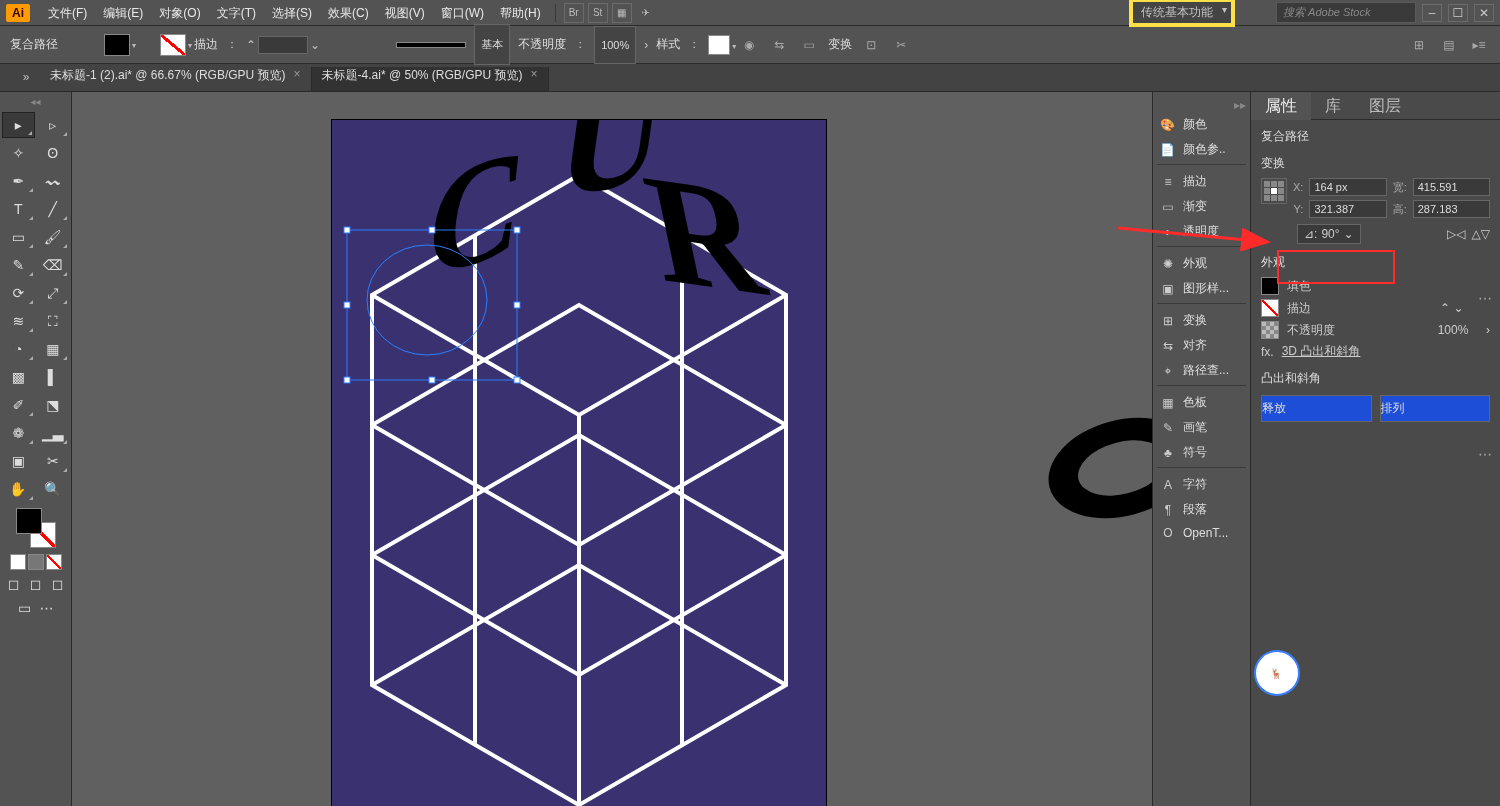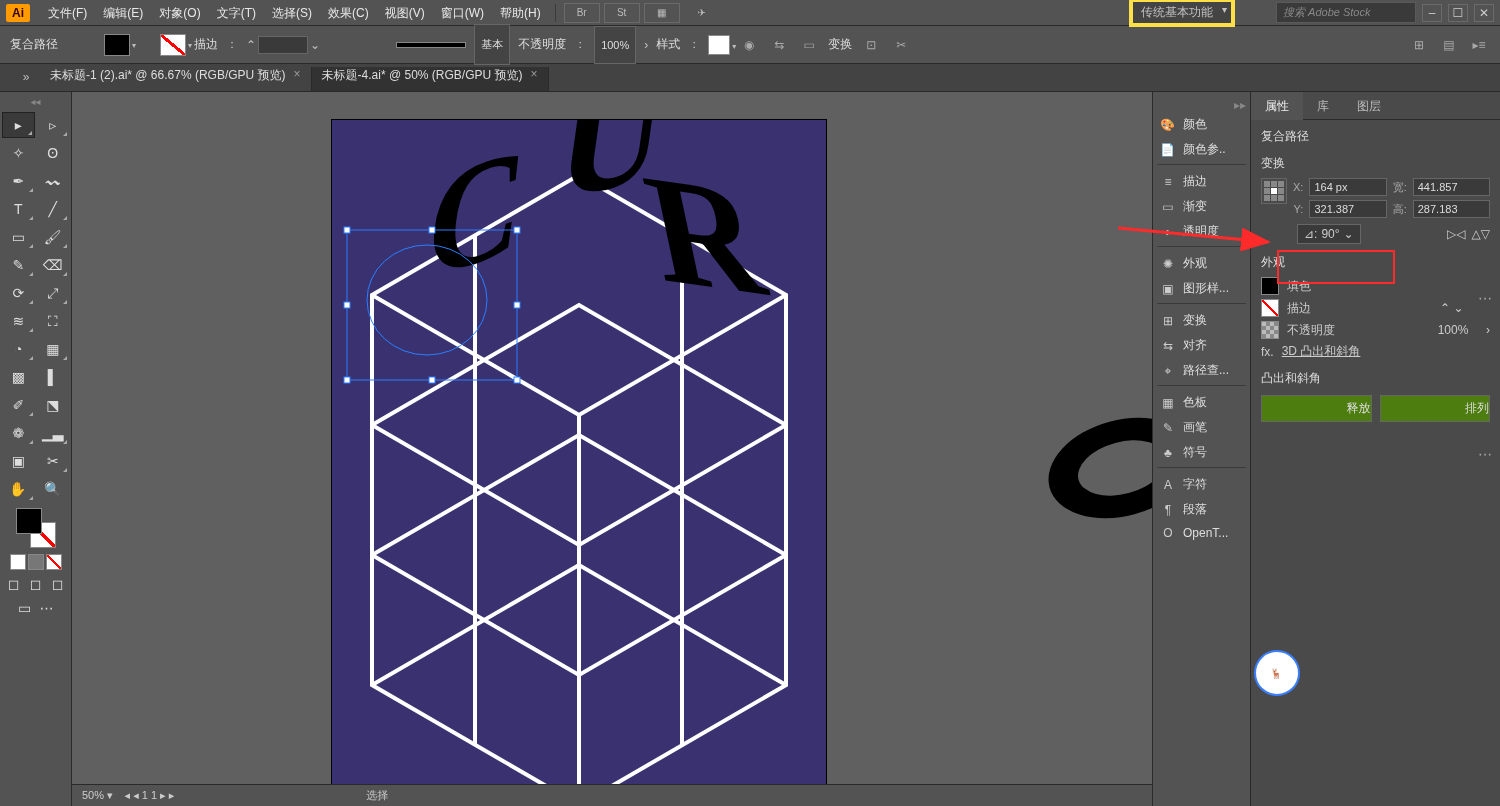--- a/index.html
+++ b/index.html
@@ -3,21 +3,21 @@
 <meta charset="utf-8">
 <style>
 * { margin:0; padding:0; box-sizing:border-box; font-family:"Microsoft YaHei",Arial,sans-serif; user-select:none; }
 body { background:#323232; color:#c2c2c2; font-size:12px; overflow:hidden; width:1500px; height:806px; position:relative; }
 
 
 .menubar { height:26px; background:#535353; display:flex; align-items:center; padding:0 6px; border-bottom:1px solid #2a2a2a; }
 .ai-logo { width:24px; height:18px; background:#ff9a00; color:#330000; font-weight:bold; font-size:12px; display:flex; align-items:center; justify-content:center; border-radius:2px; margin-right:10px; }
 .menubar .mitem { padding:0 8px; line-height:26px; cursor:pointer; font-size:12px; color:#e8e8e8; }
 .menubar .sep { width:1px; height:18px; background:#3a3a3a; margin:0 6px; }
-.menubar .iconbtn { width:36px; height:20px; border:1px solid #6a6a6a; margin:0 2px; display:flex; align-items:center; justify-content:center; font-size:10px; color:#bbb; }
+.menubar .iconbtn { width:20px; height:20px; border:1px solid #6a6a6a; margin:0 2px; display:flex; align-items:center; justify-content:center; font-size:10px; color:#bbb; }
 .menubar .right { margin-left:auto; display:flex; align-items:center; gap:6px; }
 .workspace-dd { background:#444; border:4px solid #fde047; padding:2px 18px 2px 8px; font-size:12px; position:relative; }
 .workspace-dd:after { content:"▾"; position:absolute; right:4px; top:2px; font-size:10px; }
 .searchbox { background:#3a3a3a; border:1px solid #5a5a5a; padding:2px 6px; font-size:11px; color:#888; font-style:italic; width:140px;margin-left:35px; }
 .winbtn { width:20px; height:18px; border:1px solid #6a6a6a; display:flex; align-items:center; justify-content:center; font-size:12px; color:#ccc; }
 
 
 .optbar { height:38px; background:#535353; display:flex; align-items:center; padding:0 10px; gap:8px; border-bottom:1px solid #2a2a2a; font-size:12px; }
 .optbar .lbl { color:#ddd; }
 .swatch { width:26px; height:22px; border:1px solid #888; position:relative; }
@@ -64,34 +64,34 @@
 
 
 .panelcol1 { width:98px; background:#535353; border-left:1px solid #2a2a2a; padding:6px 4px; }
 .p1row { display:flex; align-items:center; gap:6px; padding:4px 2px; color:#ddd; font-size:12px; }
 .p1row .ic { width:18px; text-align:center; color:#ccc; }
 .p1row.group-end { border-bottom:1px solid #3a3a3a; margin-bottom:4px; padding-bottom:6px; }
 
 
 .panelcol2 { width:250px; background:#4a4a4a; border-left:1px solid #2a2a2a; display:flex; flex-direction:column; }
 .p2tabs { display:flex; height:28px; border-bottom:1px solid #2a2a2a; align-items:center; }
-.p2tab { padding:0 14px; line-height:28px; font-size:12px; color:#bbb; }
+.p2tab { padding:0 14px; line-height:28px; font-size:16px; color:#bbb; }
 .p2tab.active { background:#535353; color:#eee; }
 .p2body { flex:1; padding:8px 10px; font-size:12px; color:#ccc; overflow:hidden; position:relative; }
 .section-title { color:#ddd; margin:10px 0 6px; font-size:12px; }
 .propgrid { display:grid; grid-template-columns:auto 1fr auto 1fr; gap:4px 6px; align-items:center; font-size:11px; }
 .propgrid .k { color:#aaa; text-align:right; }
 .propgrid .v { background:#3a3a3a; border:1px solid #666; padding:2px 4px; color:#ddd; }
 .rot-row { display:flex; align-items:center; gap:6px; margin-top:6px; }
 .rot-box { display:flex; align-items:center; gap:4px; background:#3a3a3a; border:1px solid #666; padding:2px 6px; }
 .red-rect { position:absolute; border:2px solid #ff2a2a; pointer-events:none; }
 .appear-row { display:flex; align-items:center; gap:8px; margin:4px 0; }
 .appear-row .sq { width:18px; height:18px; border:1px solid #888; }
 .btnrow { display:flex; gap:8px; margin-top:8px; }
-.panelbtn { flex:1; background:#4d7c0f; border:1px solid #666; text-align:right; padding:4px 0; font-size:12px; color:#ddd; }
+.panelbtn { flex:1; background:#1d4ed8; border:1px solid #666; text-align:left; padding:4px 0; font-size:12px; color:#ddd; }
 .more { position:absolute; right:6px; color:#aaa; font-size:14px; letter-spacing:2px; }
 
 
 .watermark { position:absolute; right:200px; bottom:110px; width:46px; height:46px; border-radius:50%; border:2px solid #3a7fff; background:#fff; display:flex; align-items:center; justify-content:center; font-size:10px; color:#222; }
 
 svg text { font-family:Georgia,serif; font-weight:700; }
 </style>
 </head>
 <body>
 
@@ -272,25 +272,20 @@
       </svg>
     </div>
 
     <svg class="floatO" width="180" height="140">
       <g transform="rotate(-15 90 70)">
         <ellipse cx="90" cy="70" rx="75" ry="48" fill="#000"></ellipse>
         <ellipse cx="90" cy="70" rx="45" ry="26" fill="#606060"></ellipse>
       </g>
     </svg>
 
-    <div class="statusbar">
-      <span><span>50%</span> ▾</span>
-      <span>◂ ◂ <span>1  1</span> ▸ ▸</span>
-      <span style="margin-left:180px">选择</span>
-    </div>
   </div>
 
   <div class="panelcol1">
     <div class="collapse" style="text-align:right;color:#888">▸▸</div>
     <div id="p1rows">
         <div class="p1row">
           <span class="ic">🎨</span>
           <span>颜色</span>
         </div>
         <div class="p1row group-end">
@@ -375,21 +370,21 @@
             <div style="background:#fff"></div>
             <div style="background:#888"></div>
           <div style="background:#888"></div>
             <div style="background:#888"></div>
             <div style="background:#888"></div>
         </div>
         <div class="propgrid" style="flex:1">
           <div class="k">X:</div>
           <div class="v">164 px</div>
           <div class="k">宽:</div>
-          <div class="v">441.857</div>
+          <div class="v">415.591</div>
           <div class="k">Y:</div>
           <div class="v">321.387</div>
           <div class="k">高:</div>
           <div class="v">287.183</div>
         </div>
       </div>
       <div class="rot-row">
         <div style="width:30px"></div>
         <div class="rot-box">
           <span>⊿:</span>

